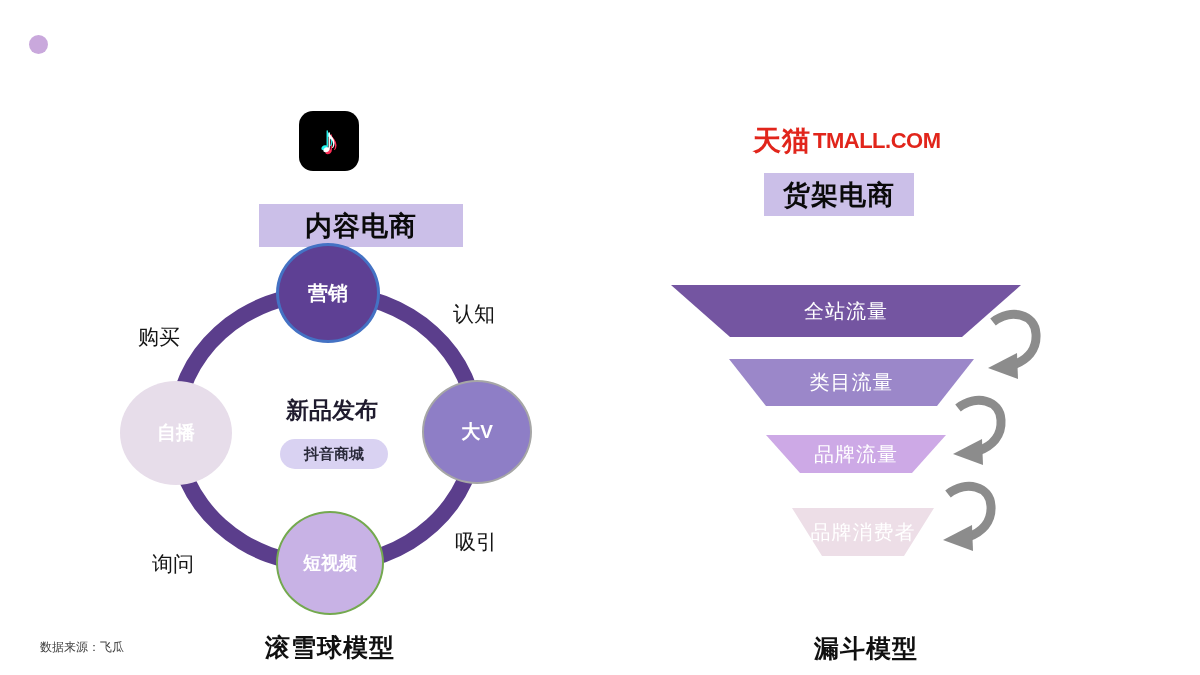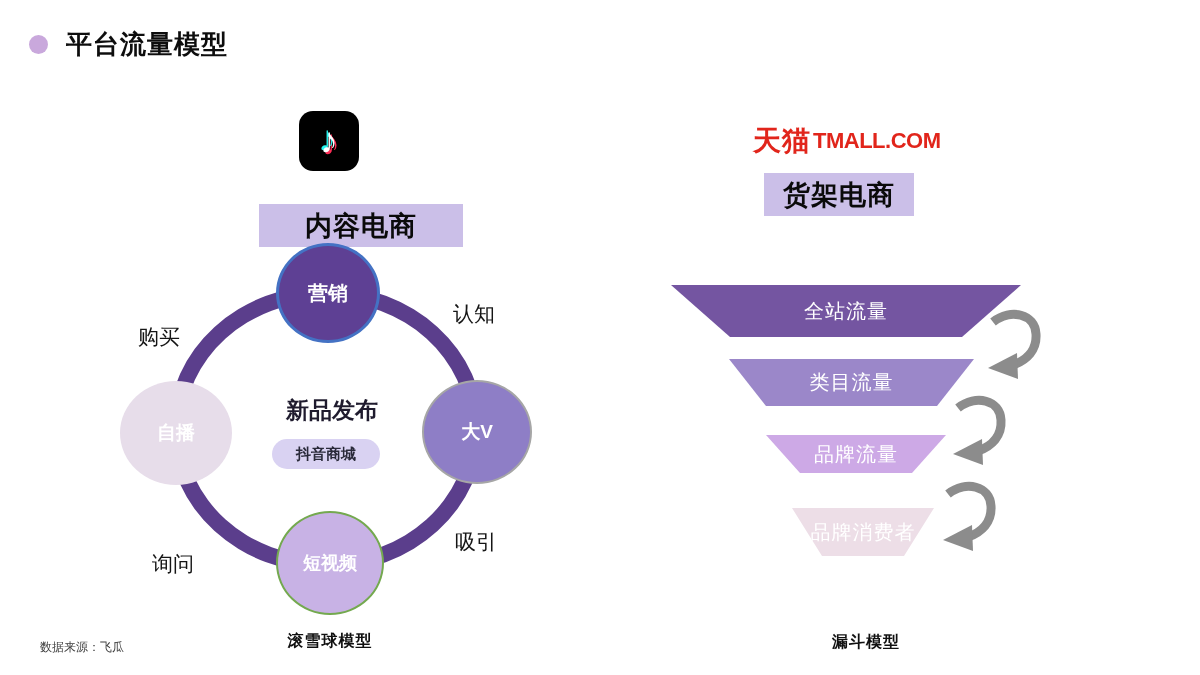--- a/index.html
+++ b/index.html
@@ -30,21 +30,21 @@
     border-radius:50%;box-sizing:border-box;background:transparent;}
   
   .node{display:flex;align-items:center;justify-content:center;border-radius:50%;
     color:#fff;font-weight:700;box-sizing:border-box;text-align:center;}
   .node-marketing{left:276px;top:243px;width:104px;height:100px;border:3px solid;font-size:20px;}
   .node-bigv{left:422px;top:380px;width:110px;height:104px;border:2px solid;font-size:19px;}
   .node-video{left:276px;top:511px;width:108px;height:104px;border:2px solid;font-size:18px;}
   .node-selfcast{left:120px;top:381px;width:112px;height:104px;border:0;font-size:19px;}
   
   .center-title{left:262px;top:395px;width:140px;text-align:center;font-size:23px;font-weight:700;color:#1f1b2e;}
-  .center-pill{left:272px;top:439px;width:108px;height:30px;border-radius:16px;
+  .center-pill{left:280px;top:439px;width:108px;height:30px;border-radius:16px;
     display:flex;align-items:center;justify-content:center;font-size:15px;font-weight:700;color:#2a2a3a;}
   
   .stage-label{font-size:21px;color:#151515;}
   .stage-buy{left:138px;top:323px;}
   .stage-aware{left:453px;top:300px;}
   .stage-ask{left:152px;top:550px;}
   .stage-attract{left:455px;top:528px;}
   
   .funnel-layer{display:flex;align-items:center;justify-content:center;
     color:#ffffff;font-size:20px;letter-spacing:1px;}
@@ -54,32 +54,31 @@
     clip-path:polygon(0 0,100% 0,calc(100% - 37px) 100%,37px 100%);}
   .funnel-3{left:766px;top:435px;width:180px;height:38px;
     clip-path:polygon(0 0,100% 0,calc(100% - 34px) 100%,34px 100%);}
   .funnel-4{left:792px;top:508px;width:142px;height:48px;
     clip-path:polygon(0 0,100% 0,calc(100% - 30px) 100%,30px 100%);}
   .arrow-svg{width:62px;height:72px;}
   .arrow-1{left:983px;top:308px;}
   .arrow-2{left:948px;top:394px;}
   .arrow-3{left:938px;top:480px;}
   
-  .caption{width:240px;text-align:center;font-size:16px;font-weight:700;color:#101010;letter-spacing:1px;}
+  .caption{width:240px;text-align:center;font-size:25px;font-weight:700;color:#101010;letter-spacing:1px;}
   .caption-left{left:210px;top:631px;}
   .caption-right{left:746px;top:632px;}
   .source-note{left:40px;top:639px;font-size:12px;color:#3f3f3f;}
 </style>
 </head>
 <body>
 
 <div id="slide">
 
   <span class="abs title-bullet" style="background: rgb(201, 168, 220);"></span>
-  <div class="abs slide-title">平台流量模型</div>
 
   <div class="abs douyin-icon">
     <span class="douyin-note">♪</span>
   </div>
   <div class="abs header-box header-left" style="background: rgb(203, 191, 232);">内容电商</div>
 
   <div class="abs ring" style="border-color: rgb(91, 62, 140);"></div>
 
   <div class="abs node node-marketing" style="background: rgb(94, 64, 148); border-color: rgb(68, 114, 196);">营销</div>
   <div class="abs node node-bigv" style="background: rgb(142, 126, 198); border-color: rgb(166, 166, 166);">大V</div>

